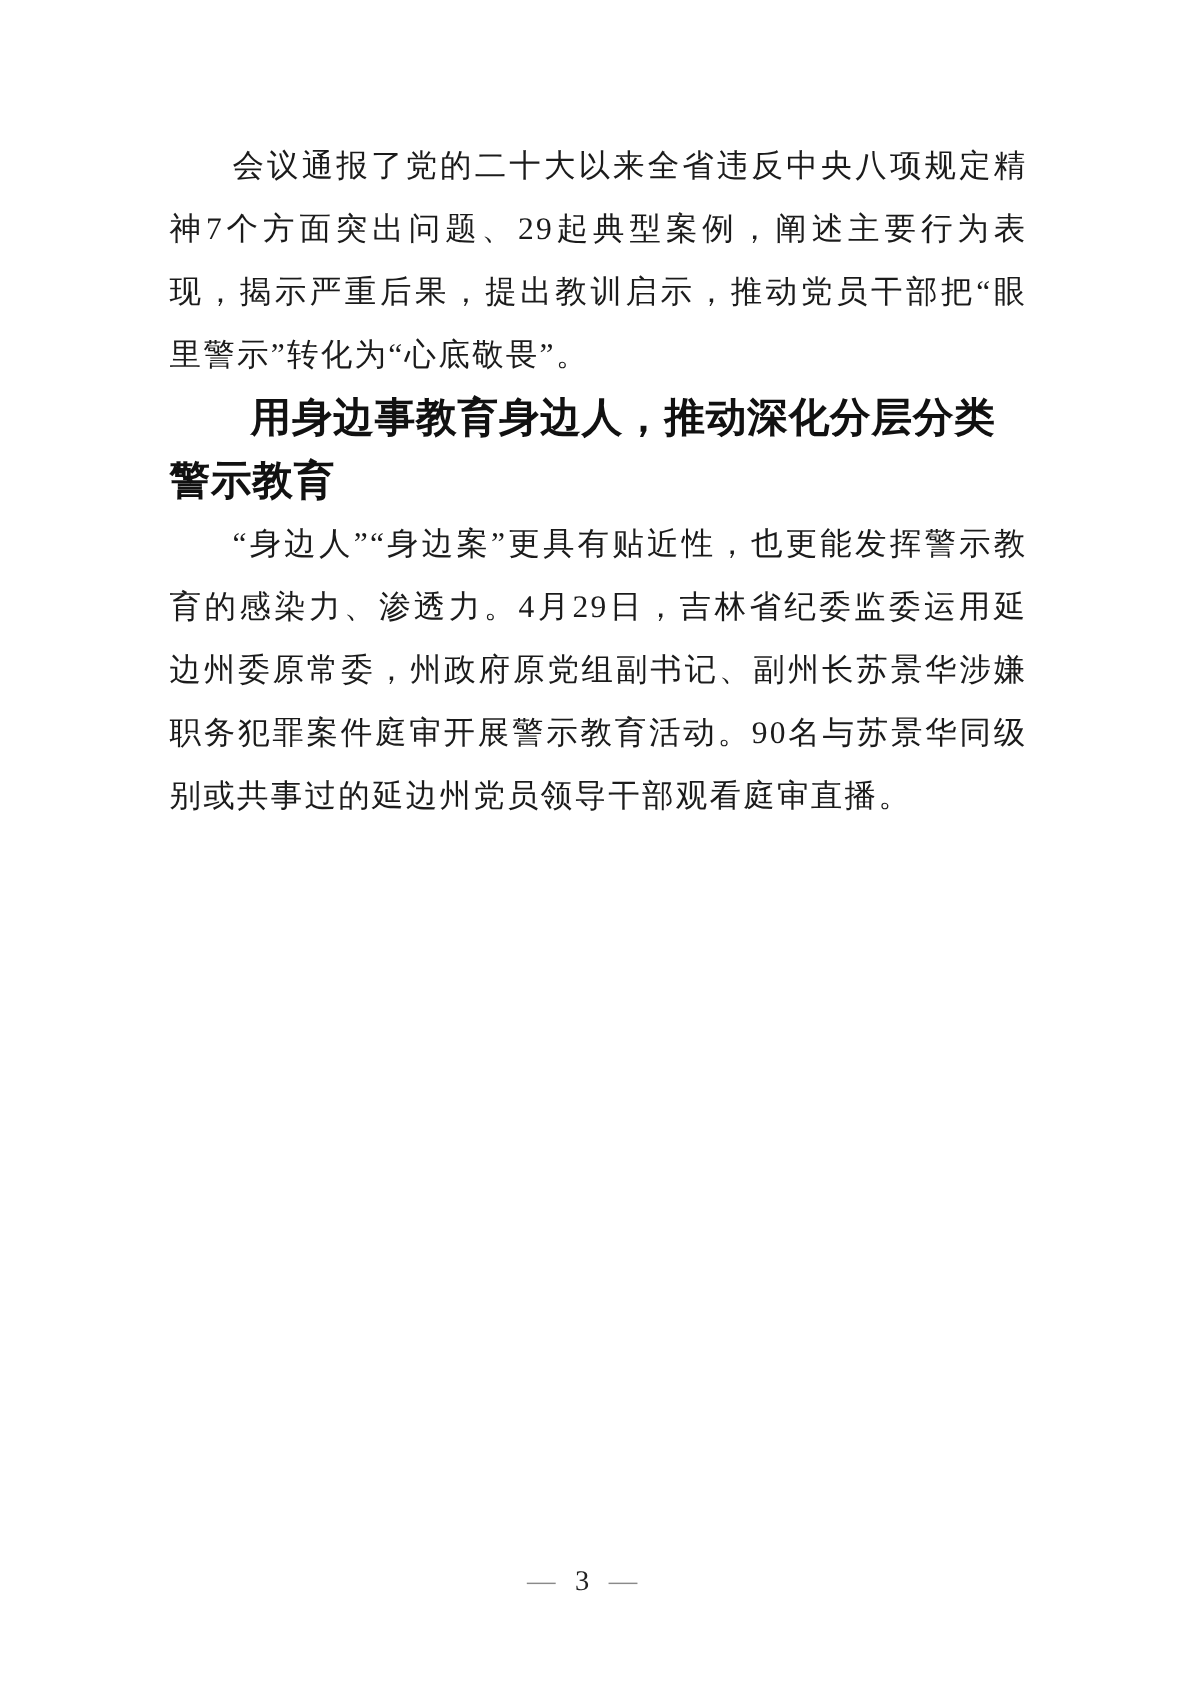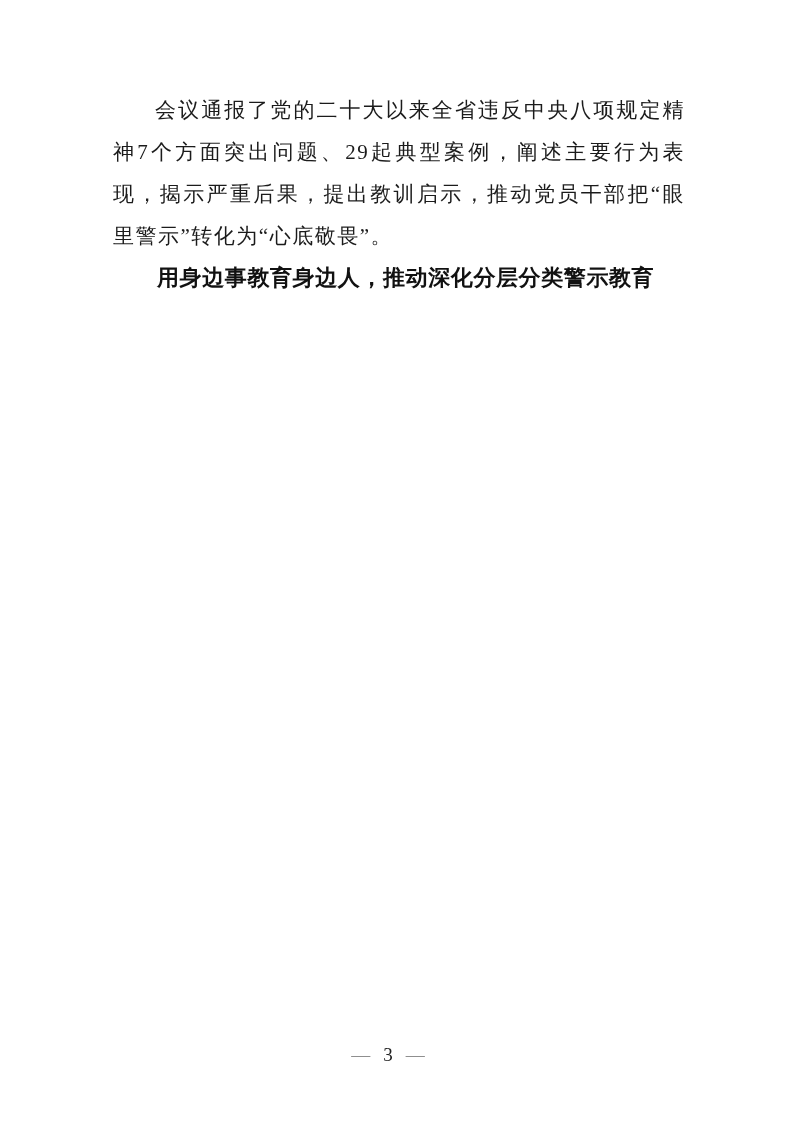--- a/index.html
+++ b/index.html
@@ -29,21 +29,21 @@
     letter-spacing: 1.5px;
     color: #1b1b1b;
     text-align: justify;
     text-justify: inter-character;
     text-indent: 2em;
     word-break: break-all;
   }
   .content p.heading {
     font-family: "Liberation Sans", sans-serif;
     font-weight: 700;
-    font-size: 22px;
+    font-size: 27px;
     letter-spacing: 0.6px;
     text-align: left;
     color: #111111;
   }
   .footer {
     position: absolute;
     left: 0;
     right: 0;
     top: 1040px;
     height: 30px;
@@ -61,18 +61,19 @@
     color: #222222;
   }
 </style>
 </head>
 <body>
 
 <div class="page">
   <main class="content">
     <p class="body">会议通报了党的二十大以来全省违反中央八项规定精神7个方面突出问题、29起典型案例，阐述主要行为表现，揭示严重后果，提出教训启示，推动党员干部把“眼里警示”转化为“心底敬畏”。</p>
     <p class="heading">用身边事教育身边人，推动深化分层分类警示教育</p>
+    <p class="body">“身边人”“身边案”更具有贴近性，也更能发挥警示教育的感染力、渗透力。4月29日，吉林省纪委监委运用延边州委原常委，州政府原党组副书记、副州长苏景华涉嫌职务犯罪案件庭审开展警示教育活动。90名与苏景华同级别或共事过的延边州党员领导干部观看庭审直播。</p>
   </main>
 
   <footer class="footer">
     <span class="dash">—</span><span class="pagenum">3</span><span class="dash">—</span>
   </footer>
 </div>
 
 </body></html>

